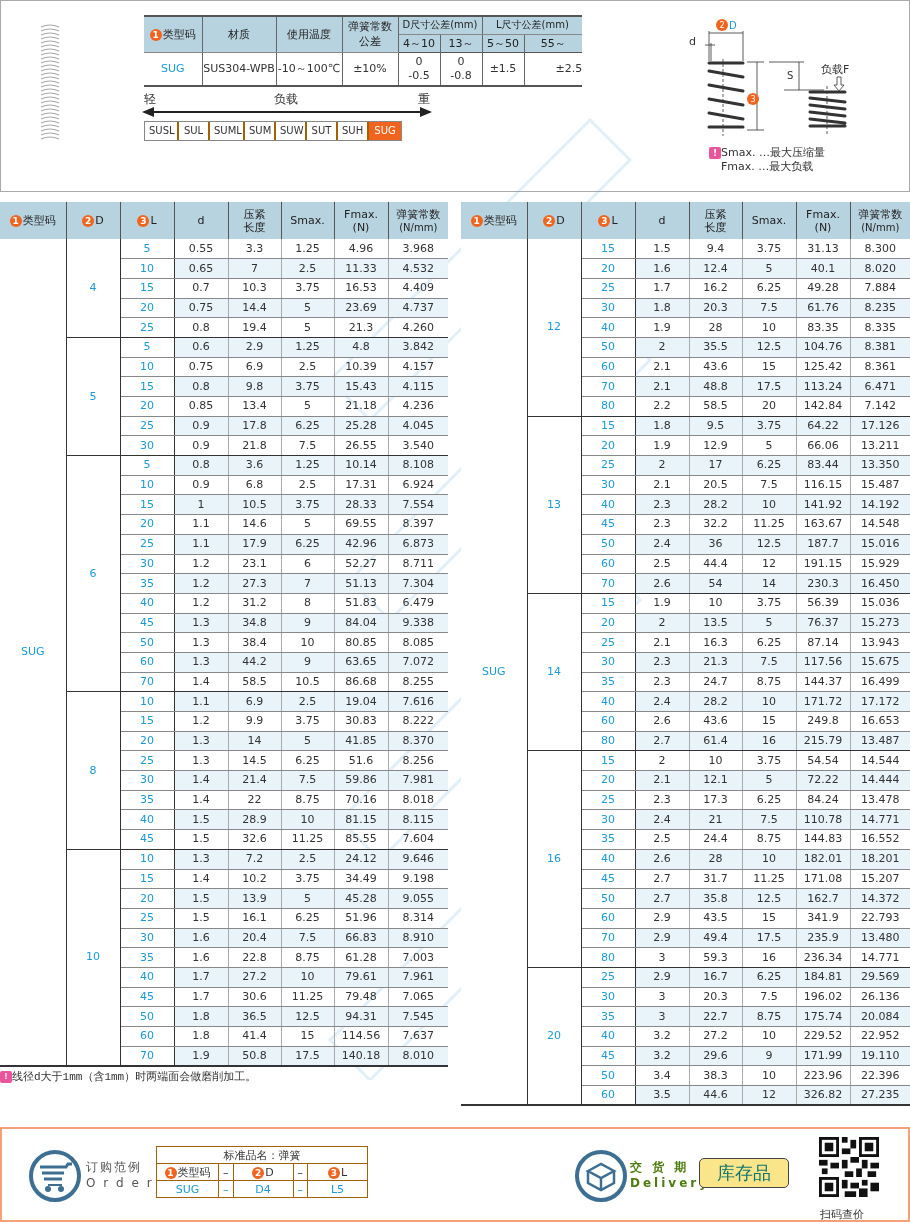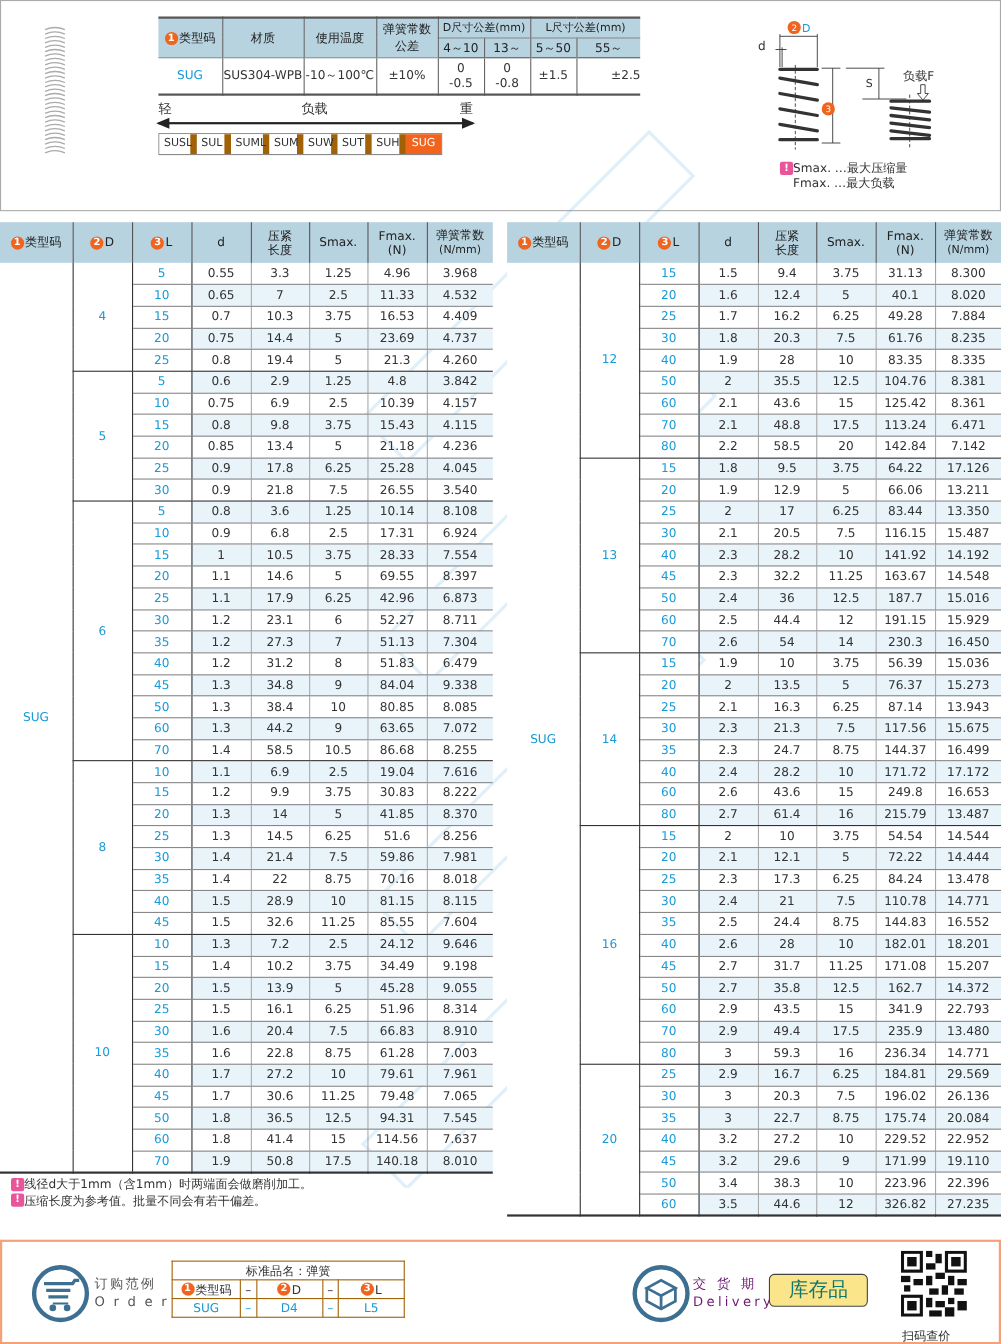--- a/index.html
+++ b/index.html
@@ -15,47 +15,47 @@
   .spec-table td { text-align: center; border-right: 1px solid #666; border-top: 1px solid #555; height: 34px; font-size: 11px; line-height: 14px; }
   .spec-table td:last-child { border-right: none; padding-left: 31px; }
   .blue { color: #1a9ad6; }
   .num-badge { display: inline-block; width: 12px; height: 12px; border-radius: 50%; background: #f0641e; color: #fff; font-size: 9px; line-height: 12px; text-align: center; vertical-align: middle; margin-right: 1px; font-weight: bold; }
   .load-scale { position: absolute; left: 143px; top: 90px; width: 286px; height: 20px; }
   .load-scale .lbl { position: absolute; top: 0; font-size: 12px; }
   .arrow-line { position: absolute; left: 143px; top: 110px; width: 286px; height: 2px; background: #222; }
   .arrow-line::before { content: ""; position: absolute; left: -2px; top: -4px; border-right: 12px solid #222; border-top: 5px solid transparent; border-bottom: 5px solid transparent; }
   .arrow-line::after { content: ""; position: absolute; right: -2px; top: -4px; border-left: 12px solid #222; border-top: 5px solid transparent; border-bottom: 5px solid transparent; }
   .series-bar { position: absolute; left: 143px; top: 120px; display: flex; border: 1px solid #888; }
-  .series-bar div { height: 18px; line-height: 18px; font-size: 10px; text-align: center; border-right: 6px solid #a16207; padding: 0 4px; background: #fff; }
+  .series-bar div { height: 18px; line-height: 18px; font-size: 10px; text-align: center; border-right: 2px solid #a16207; padding: 0 4px; background: #fff; }
   .series-bar div:last-child { border-right: none; background: #f0641e; color: #fff; }
   .diagram { position: absolute; left: 668px; top: 10px; width: 240px; height: 170px; }
   .note-pink { display: inline-block; width: 12px; height: 12px; background: #e8559a; color: #fff; font-size: 9px; text-align: center; line-height: 12px; border-radius: 2px; font-weight: bold; vertical-align: middle; }
   .diag-notes { position: absolute; left: 708px; top: 145px; font-size: 11px; line-height: 14px; }
   table.data { position: absolute; top: 202px; border-collapse: collapse; font-size: 11px; }
   table.data th { background: #b8d3e0; font-weight: normal; height: 37px; border-right: 1px solid #555; text-align: center; line-height: 13px; color: #222; }
   table.data th:last-child { border-right: none; }
   table.data td { height: 19.7px; text-align: center; border-right: 1px solid #aaa; border-bottom: 1px solid #888; padding: 0; line-height: 18px; }
   table.data td:last-child { border-right: none; }
   table.data td.type, table.data td.dcol { border-right: 1px solid #333; border-bottom: 1px solid #333; background: #fff !important; color: #1a9ad6; }
   table.data td.lcol { color: #1a9ad6; border-right: 1px solid #333; background: #fff !important; }
   table.data tr.alt td { background: #e8f3fa; }
   table.data tr.grpend td { border-bottom: 1px solid #333; }
   table.data { border-bottom: 2px solid #333; }
   #tblL { left: 0; width: 448px; }
   #tblR { left: 461px; width: 449px; }
-  .notes { position: absolute; left: 10px; top: 1070px; font-size: 11px; line-height: 14.5px; }
+  .notes { position: absolute; left: 0; top: 1070px; font-size: 11px; line-height: 14.5px; font-family: Liberation Mono, monospace; }
   .notes div { white-space: nowrap; }
   .watermark { position: absolute; left: 270px; top: 80px; width: 400px; height: 1000px; pointer-events: none; opacity: 0.18; }
   .footer { position: absolute; left: 0; top: 1127px; width: 910px; height: 95px; border: 2px solid #f4a07a; background: #fff; }
   .order-icon { position: absolute; left: 26px; top: 20px; width: 54px; height: 54px; }
   .order-label { position: absolute; left: 84px; top: 30px; font-size: 12px; color: #555; letter-spacing: 2px; line-height: 16px; }
   .order-table { position: absolute; left: 154px; top: 17px; border-collapse: collapse; font-size: 11px; border: 1px solid #444; }
   .order-table td { border: 1px solid #a16207; text-align: center; height: 17px; padding: 0 4px; margin-left: 40px; }
   .delivery-icon { position: absolute; left: 572px; top: 20px; width: 54px; height: 54px; }
-  .delivery-label { position: absolute; left: 628px; top: 30px; font-size: 12px; color: #701a75; letter-spacing: 3px; line-height: 16px; }
+  .delivery-label { position: absolute; left: 628px; top: 30px; font-size: 12px; color: #4d7c0f; letter-spacing: 3px; line-height: 16px; font-weight: bold; }
   .stock-badge { position: absolute; left: 697px; top: 29px; width: 90px; height: 30px; background: #fbe58a; border: 1px solid #444; border-radius: 5px; font-size: 18px; text-align: center; line-height: 28px; color: #0f766e; }
   .qr { position: absolute; left: 817px; top: 8px; width: 60px; height: 60px; }
   .qr-label { position: absolute; left: 818px; top: 78px; font-size: 11px; color: #333; }
 </style>
 </head>
 <body>
 
 <div class="top-box">
   <svg class="spring-photo" viewBox="0 0 22 118">
     <g stroke="#aaa" stroke-width="1.2" fill="none">
@@ -883,21 +883,20 @@
         <td>44.6</td>
         <td>12</td>
         <td>326.82</td>
         <td>27.235</td>
       </tr>
     </tbody>
 </table>
 
 <div class="notes">
   <div><span class="note-pink">!</span><span>线径d大于1mm（含1mm）时两端面会做磨削加工。</span></div>
-  <div><span class="note-pink">!</span><span>压缩长度为参考值。批量不同会有若干偏差。</span></div>
 </div>
 
 <div class="footer">
   <svg class="order-icon" viewBox="0 0 54 54">
     <circle cx="27" cy="27" r="24" fill="none" stroke="#3d6f93" stroke-width="4"></circle>
     <path d="M12 18 L38 18 L40 15 L44 15" stroke="#3d6f93" stroke-width="3" fill="none"></path>
     <line x1="14" y1="24" x2="36" y2="24" stroke="#3d6f93" stroke-width="3"></line>
     <line x1="16" y1="30" x2="34" y2="30" stroke="#3d6f93" stroke-width="3"></line>
     <line x1="20" y1="36" x2="34" y2="36" stroke="#3d6f93" stroke-width="2"></line>
     <circle cx="20" cy="40" r="3" fill="#3d6f93"></circle>

